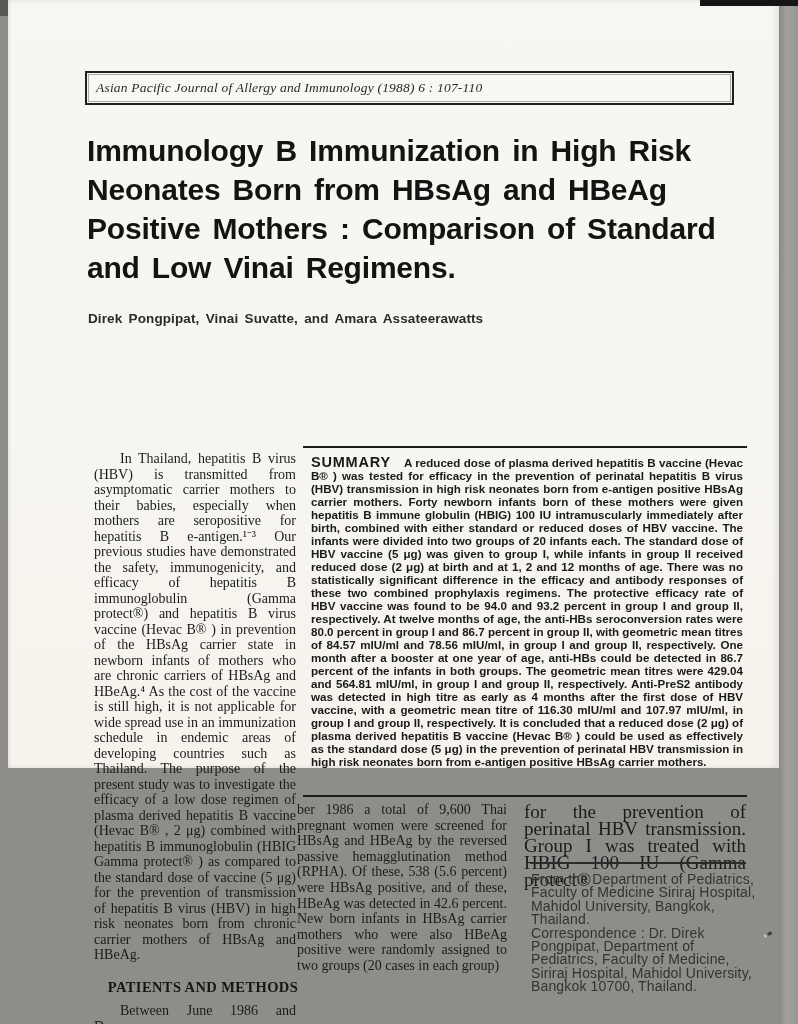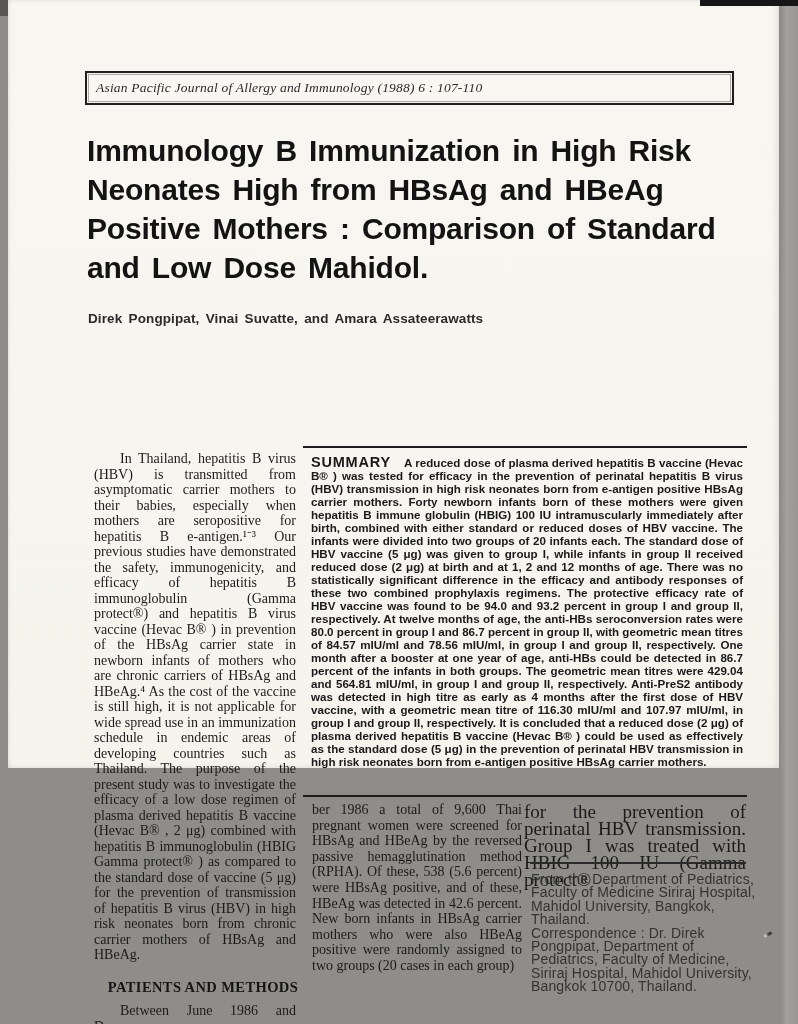--- a/index.html
+++ b/index.html
@@ -96,21 +96,21 @@
   .summary-label {
     font-size: 14.5px;
     letter-spacing: 0.8px;
     margin-right: 13px;
   }
   .rule-summary-bottom {
     position: absolute; left: 295px; top: 795px; width: 444px; height: 2px;
     background: #1c1c1c;
   }
   .col-mid {
-    position: absolute; left: 304px; top: 802px; width: 210px;
+    position: absolute; left: 289px; top: 802px; width: 210px;
     font-size: 14px; line-height: 15.6px;
     text-align: justify;
     color: #1b1b1b;
   }
   .col-mid p { margin: 0; }
   .col-right {
     position: absolute; left: 516px; top: 803px; width: 222px;
     color: #1b1b1b;
   }
   .col-right .body-txt {
@@ -143,23 +143,23 @@
 <body>
 
 <div class="page">
 
   <div class="journal-box">
     <span>Asian Pacific Journal of Allergy and Immunology (1988) 6 : 107-110</span>
   </div>
 
   <div class="title">
     <div>Immunology B Immunization in High Risk</div>
-    <div>Neonates High from HBsAg and HBeAg</div>
+    <div>Neonates Born from HBsAg and HBeAg</div>
     <div>Positive Mothers : Comparison of Standard</div>
-    <div>and Low Dose Mahidol.</div>
+    <div>and Low Vinai Regimens.</div>
   </div>
 
   <div class="authors">Direk Pongpipat, Vinai Suvatte, and Amara Assateerawatts</div>
 
   <div class="col-left">
     <p class="indent">In Thailand, hepatitis B virus (HBV) is transmitted from asymptomatic carrier mothers to their babies, especially when mothers are seropositive for hepatitis B e-antigen.¹⁻³ Our previous studies have demonstrated the safety, immunogenicity, and efficacy of hepatitis B immunoglobulin (Gamma protect®) and hepatitis B virus vaccine (Hevac B® ) in prevention of the HBsAg carrier state in newborn infants of mothers who are chronic carriers of HBsAg and HBeAg.⁴ As the cost of the vaccine is still high, it is not applicable for wide spread use in an immunization schedule in endemic areas of developing countries such as Thailand. The purpose of the present study was to investigate the efficacy of a low dose regimen of plasma derived hepatitis B vaccine (Hevac B® , 2 μg) combined with hepatitis B immunoglobulin (HBIG Gamma protect® ) as compared to the standard dose of vaccine (5 μg) for the prevention of transmission of hepatitis B virus (HBV) in high risk neonates born from chronic carrier mothers of HBsAg and HBeAg.</p>
     <p class="pm-heading">PATIENTS AND METHODS</p>
     <p class="indent">Between June 1986 and Decem-</p>
   </div>
 

